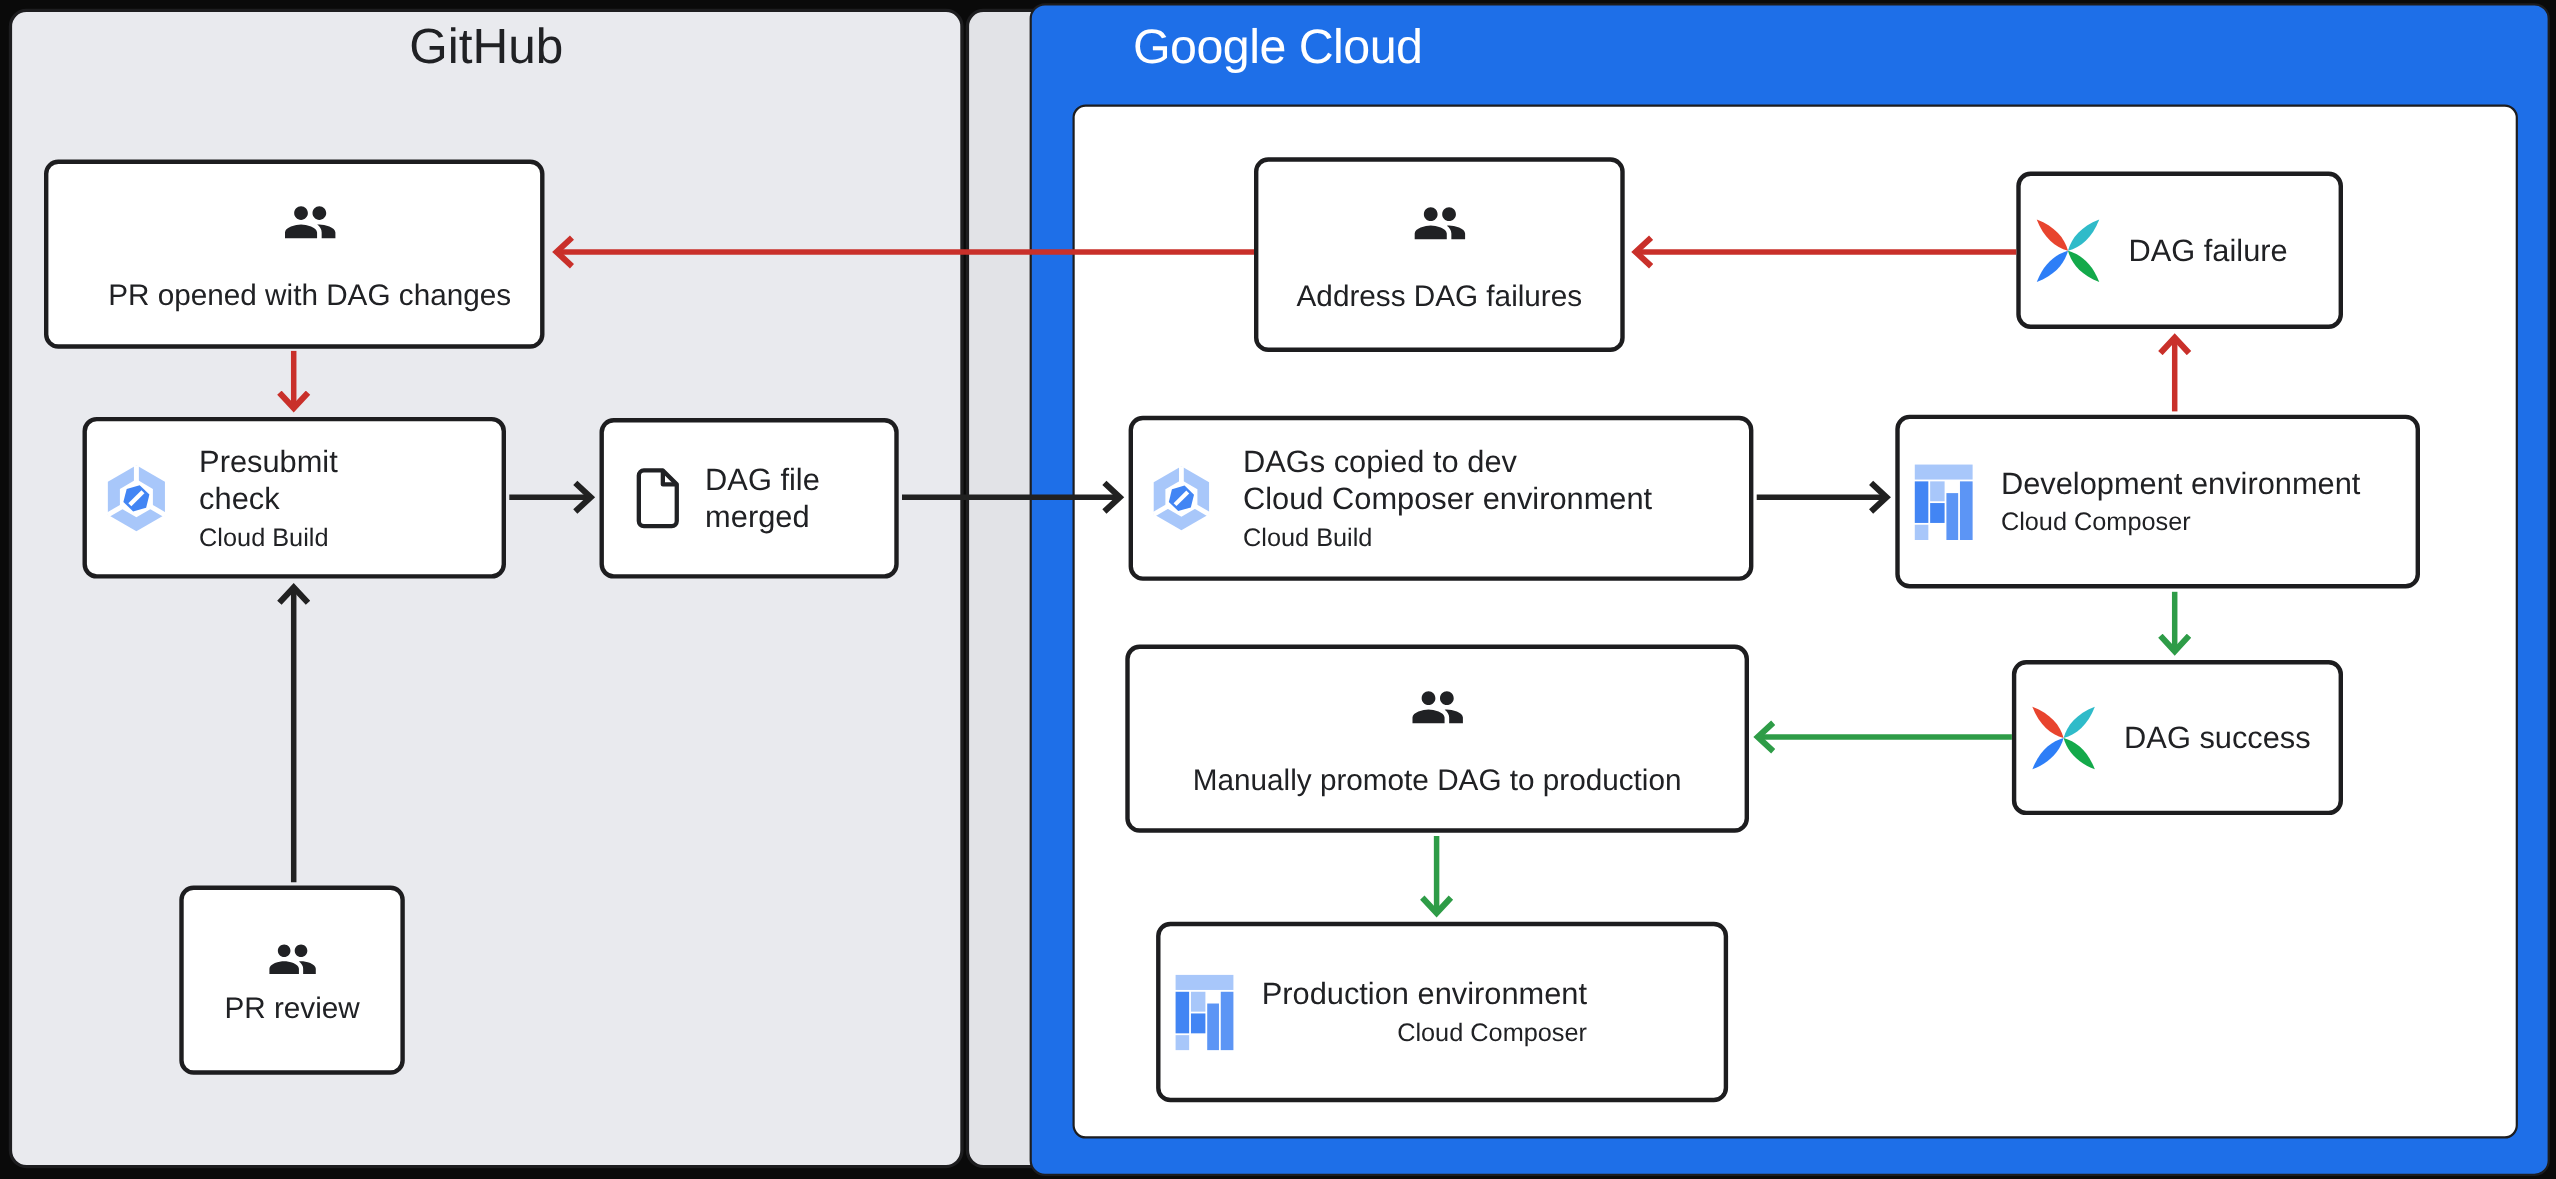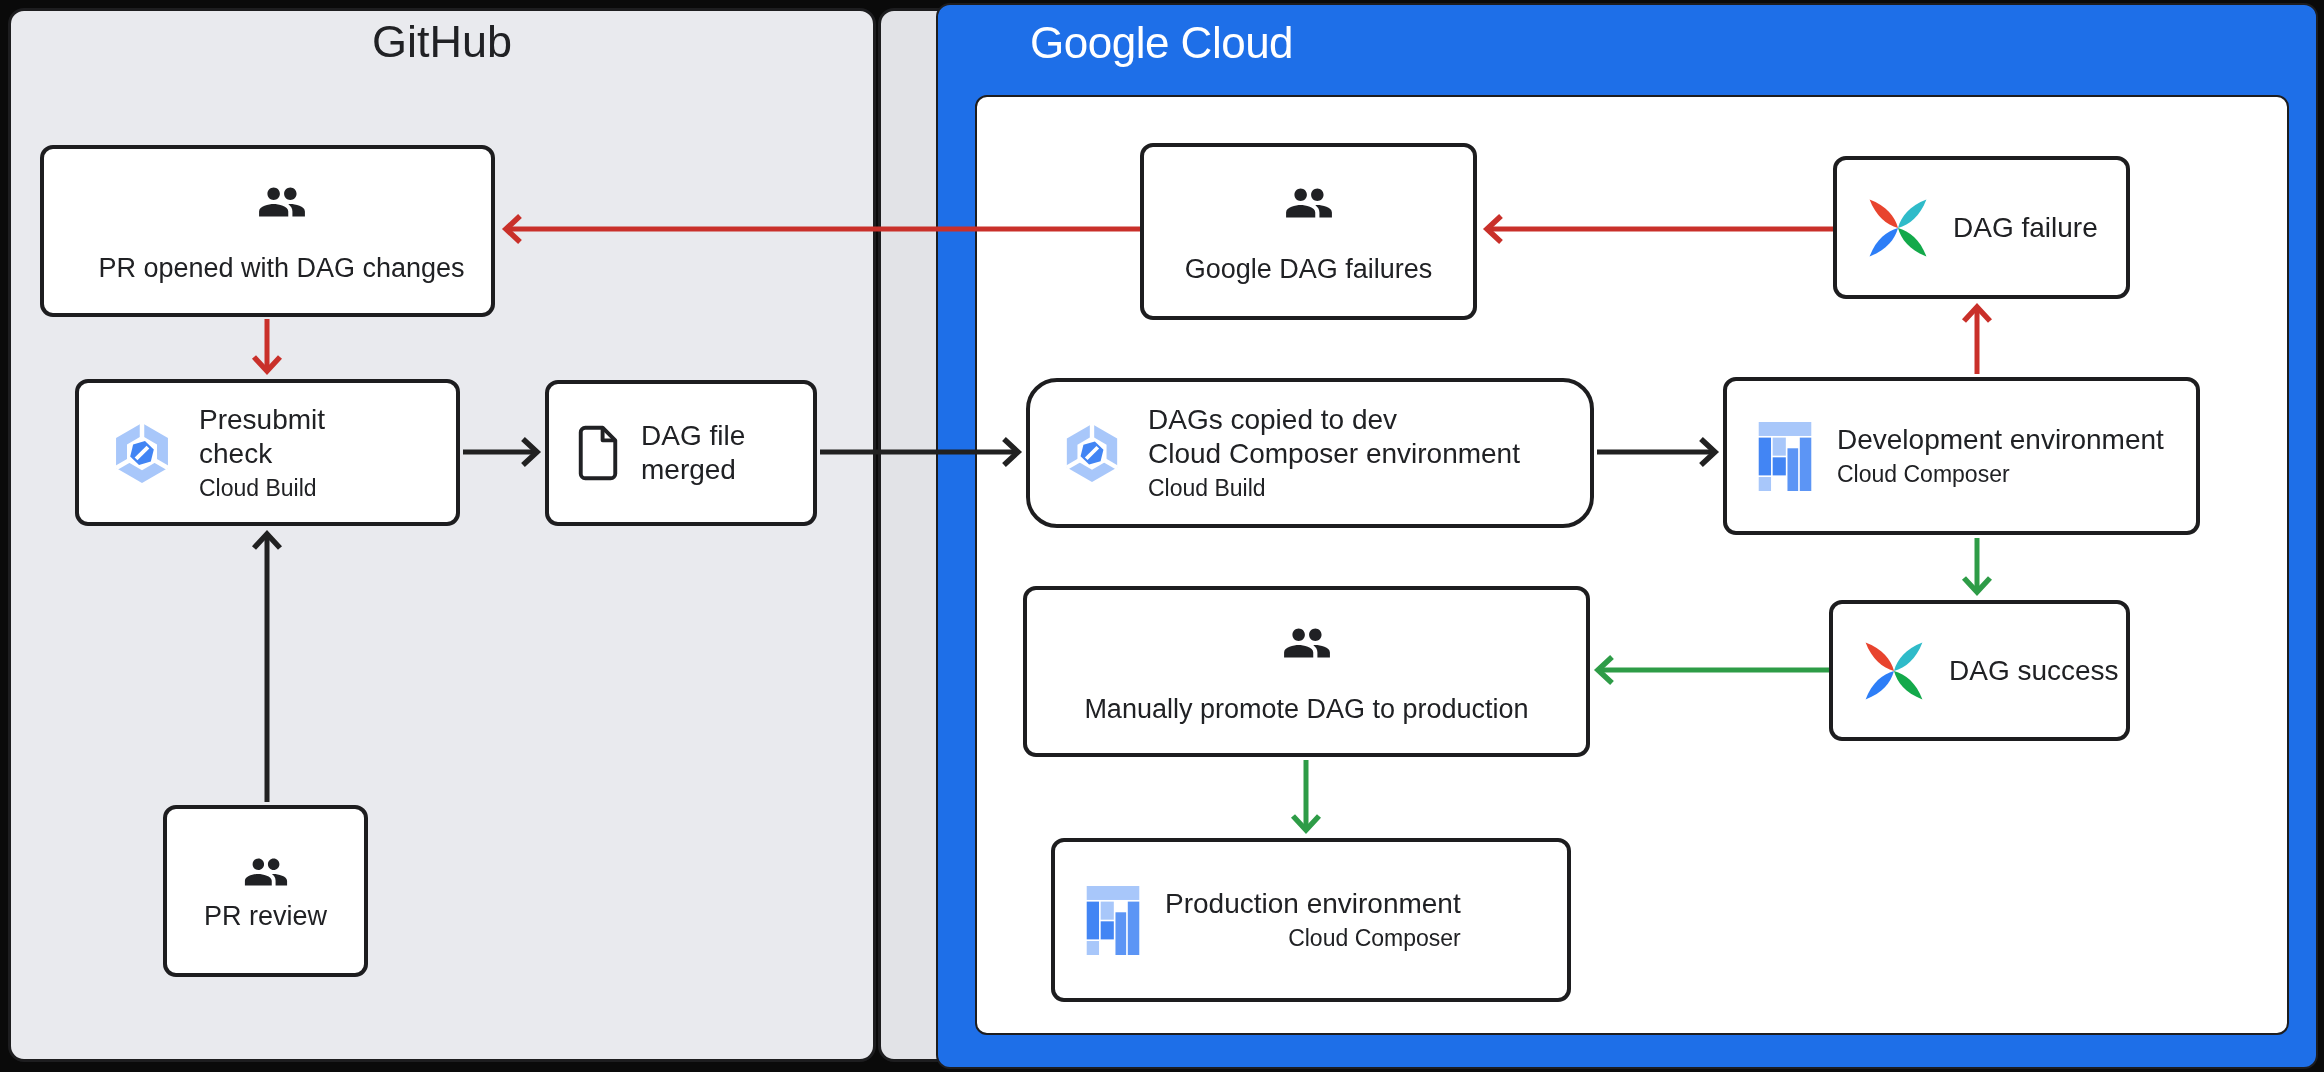--- a/index.html
+++ b/index.html
@@ -22,21 +22,21 @@
   .panel-gcp{left:936px;top:3px;width:1382px;height:1066px;background:var(--gcp-bg);border-width:2px;border-radius:14px;z-index:2;}
   .panel-white{left:975px;top:95px;width:1314px;height:940px;background:var(--panel-white);border-width:2px;border-radius:12px;z-index:3;}
 
   .sec-title{position:absolute;z-index:4;}
   .title-github{left:8px;top:16px;width:868px;text-align:center;font-size:45px;color:var(--text);}
   .title-gcp{left:1030px;top:18px;font-size:44px;font-weight:500;color:#fff;letter-spacing:-0.5px;}
 
   .node{position:absolute;z-index:4;background:var(--panel-white);border:4px solid var(--node-border);
         border-radius:13px;display:flex;align-items:center;}
   .node.vstack{flex-direction:column;justify-content:center;gap:24px;text-align:center;}
-  .node.hstack{flex-direction:row;justify-content:flex-start;gap:24px;padding-left:30px;}
+  .node.hstack{flex-direction:row;justify-content:flex-start;gap:24px;padding-left:12px;}
   .t-main{font-size:28px;line-height:34px;color:var(--text);}
   .t-sub{font-size:23px;line-height:30px;color:var(--text);margin-top:2px;}
   .vstack .t-main{font-size:27px;}
   .icon{flex:0 0 auto;display:block;}
 
   svg.arrows{position:absolute;left:0;top:0;z-index:5;pointer-events:none;}
   .ln{fill:none;stroke-width:5;}
   .ln-red{stroke:var(--arrow-red);} .ln-black{stroke:var(--arrow-black);} .ln-green{stroke:var(--arrow-green);}
   .head{fill:none;stroke-width:5.5;}
   .head-red{stroke:var(--arrow-red);} .head-black{stroke:var(--arrow-black);} .head-green{stroke:var(--arrow-green);}
@@ -135,31 +135,31 @@
     <svg class="icon" width="46" height="46">
         <use href="#sym-people"></use>
       </svg>
     <div class="t-main">PR review</div>
   </div>
 
   <div class="node vstack" style="left:1140px;top:143px;width:337px;height:177px;">
     <svg class="icon" width="50" height="50">
         <use href="#sym-people"></use>
       </svg>
-    <div class="t-main">Google DAG failures</div>
+    <div class="t-main">Address DAG failures</div>
   </div>
 
   <div class="node hstack" style="left:1833px;top:156px;width:297px;height:143px;">
     <svg class="icon" width="62" height="62">
         <use href="#sym-airflow"></use>
       </svg>
     <div class="t-main">DAG failure</div>
   </div>
 
-  <div class="node hstack" style="left:1026px;top:378px;width:568px;height:150px;border-radius:31px;">
+  <div class="node hstack" style="left:1026px;top:378px;width:568px;height:150px;">
     <svg class="icon" width="64" height="64">
         <use href="#sym-build"></use>
       </svg>
     <div>
       <div class="t-main">
         <span>DAGs copied to dev</span><br>
         <span>Cloud Composer environment</span>
       </div>
       <div class="t-sub">Cloud Build</div>
     </div>

